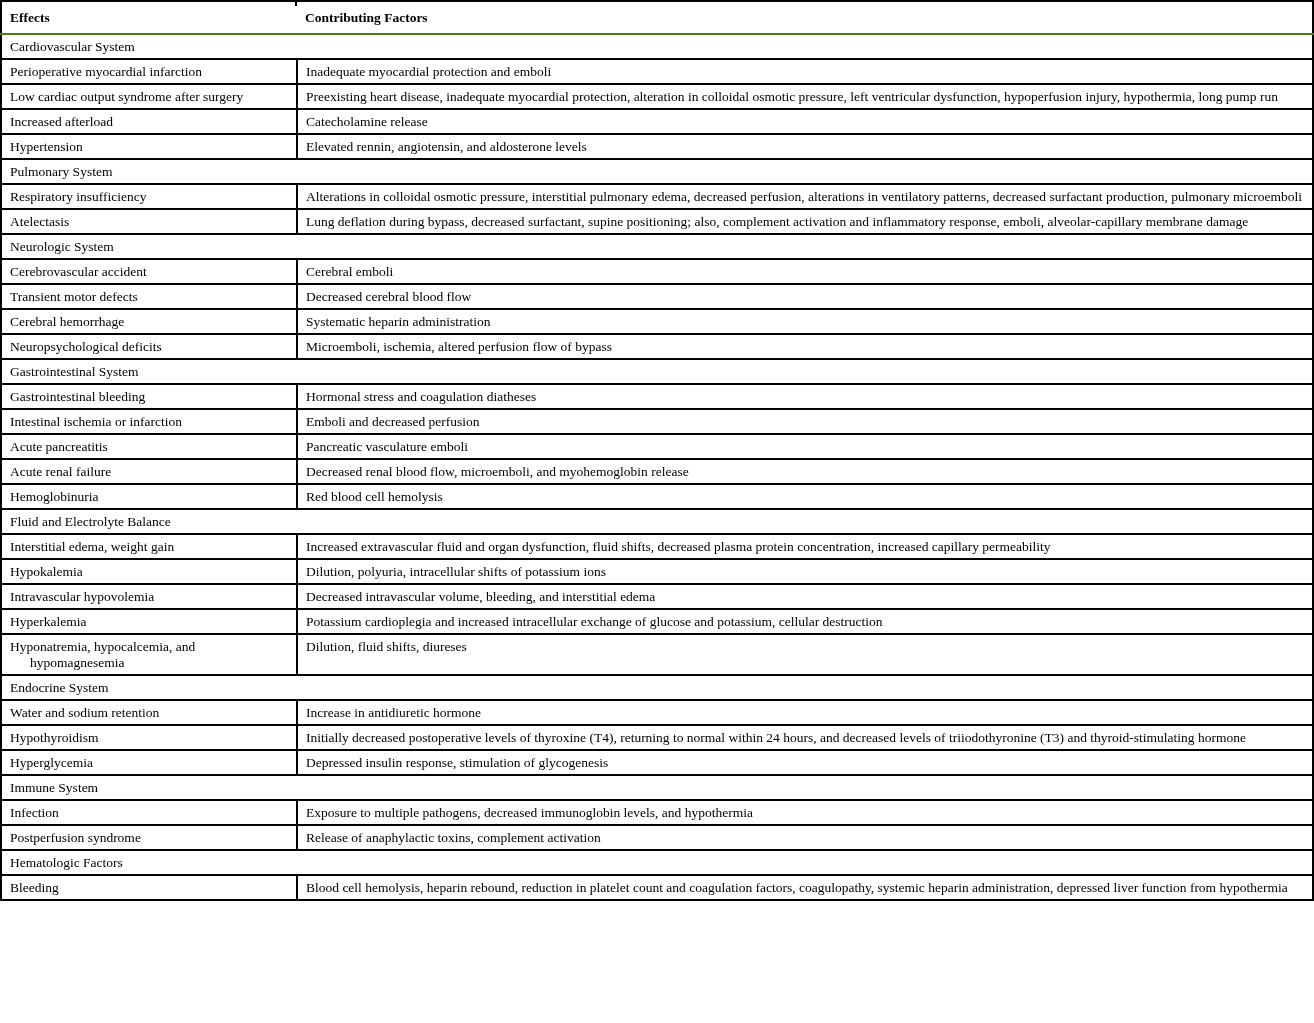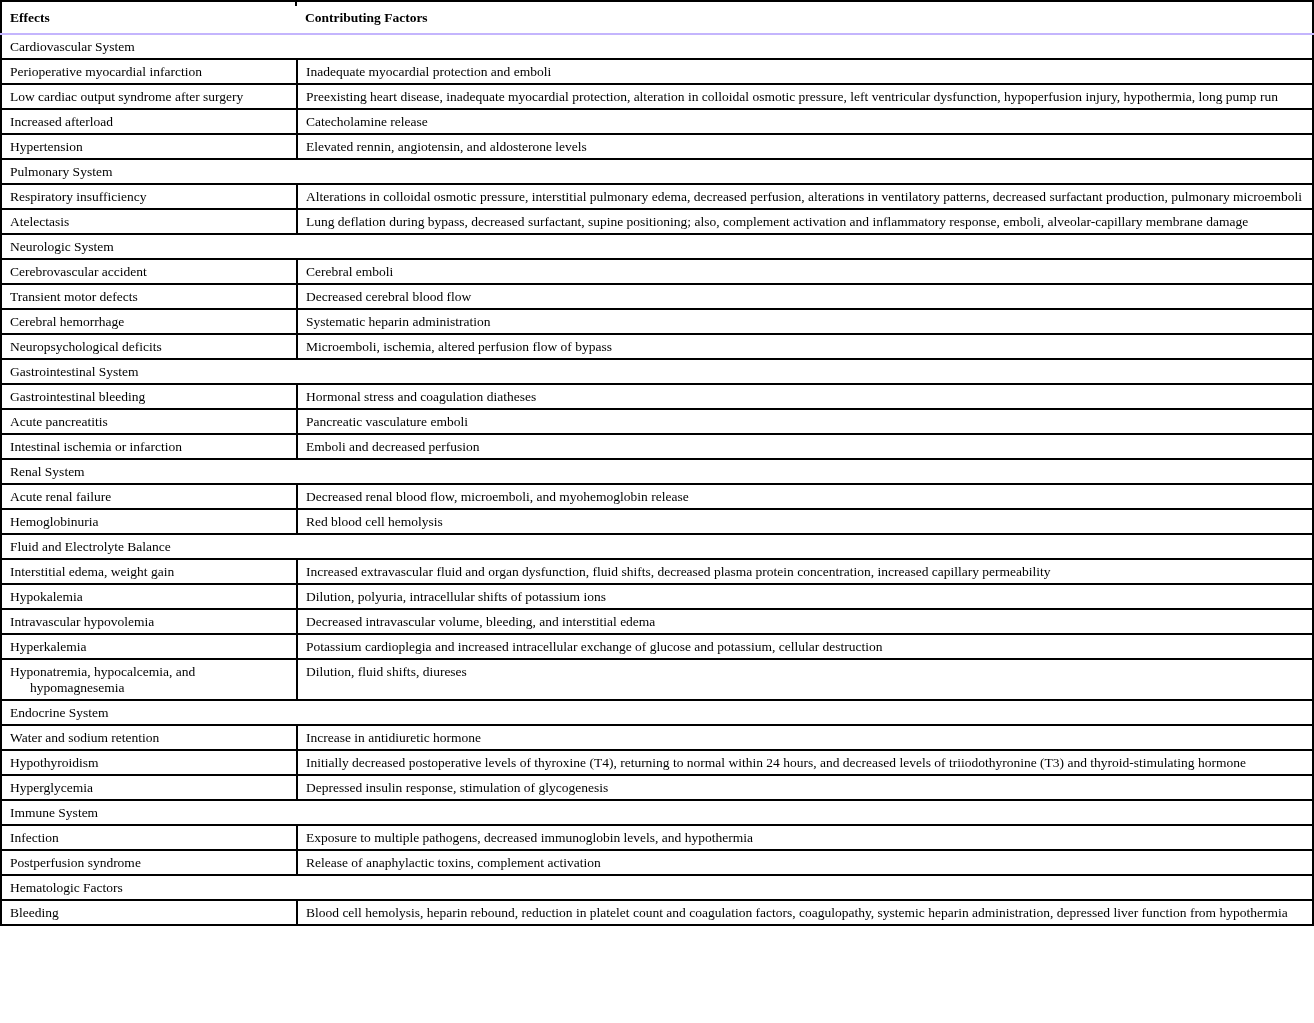--- a/index.html
+++ b/index.html
@@ -23,21 +23,21 @@
     border: 2px solid #000000;
     font-size: 13.5px;
     line-height: 16px;
   }
   col.col-effects { width: 296px; }
   th {
     text-align: left;
     font-weight: bold;
     vertical-align: top;
     padding: 8px 8px 7px 8px;
-    border-bottom: 2px solid #c4b5fd;
+    border-bottom: 2px solid #4d7c0f;
   }
   td {
     vertical-align: top;
     border: 2px solid #000000;
     
     padding: 4px 8px 3px 28px;
     text-indent: -20px;
   }
   tr.section-row td {
     padding: 4px 8px 3px 8px;
@@ -119,29 +119,26 @@
           <td>Microemboli, ischemia, altered perfusion flow of bypass</td>
         </tr>
         <tr class="section-row">
           <td colspan="2">Gastrointestinal System</td>
         </tr>
         <tr>
           <td>Gastrointestinal bleeding</td>
           <td>Hormonal stress and coagulation diatheses</td>
         </tr>
         <tr>
+          <td>Intestinal ischemia or infarction</td>
+          <td>Emboli and decreased perfusion</td>
+        </tr>
+        <tr>
           <td>Acute pancreatitis</td>
           <td>Pancreatic vasculature emboli</td>
-        </tr>
-        <tr>
-          <td>Intestinal ischemia or infarction</td>
-          <td>Emboli and decreased perfusion</td>
-        </tr>
-        <tr class="section-row">
-          <td colspan="2">Renal System</td>
         </tr>
         <tr>
           <td>Acute renal failure</td>
           <td>Decreased renal blood flow, microemboli, and myohemoglobin release</td>
         </tr>
         <tr>
           <td>Hemoglobinuria</td>
           <td>Red blood cell hemolysis</td>
         </tr>
         <tr class="section-row">

